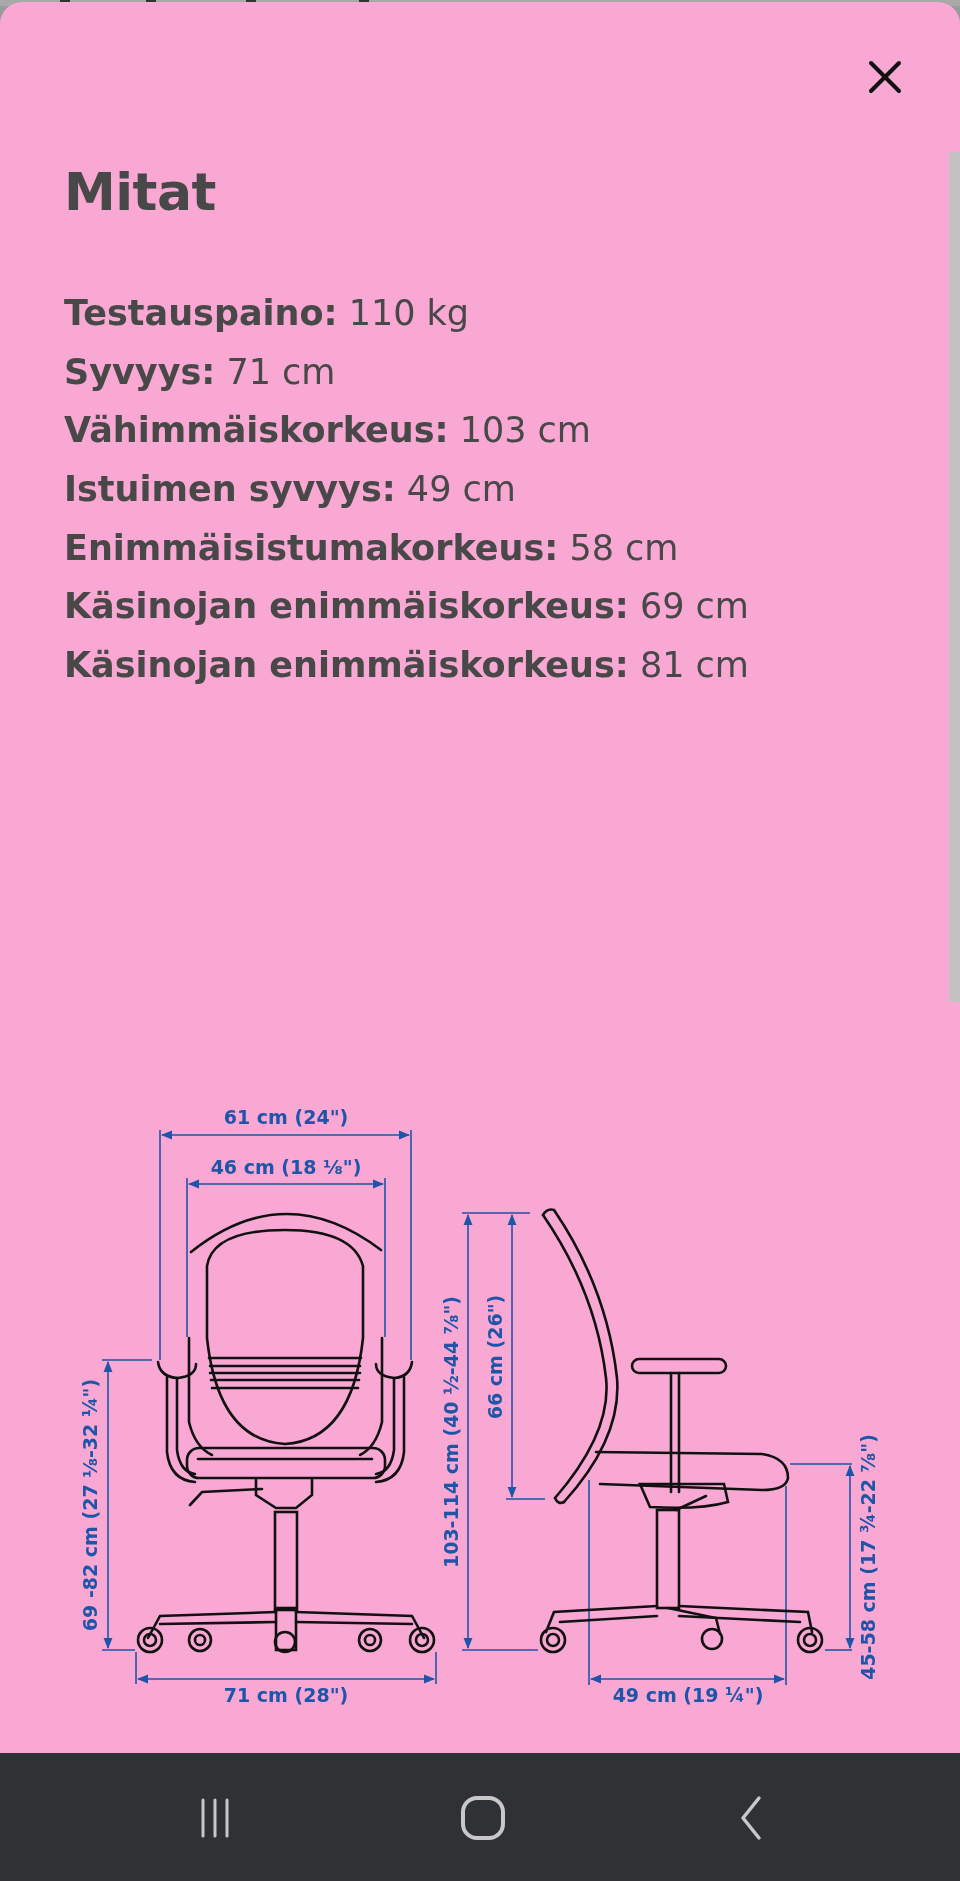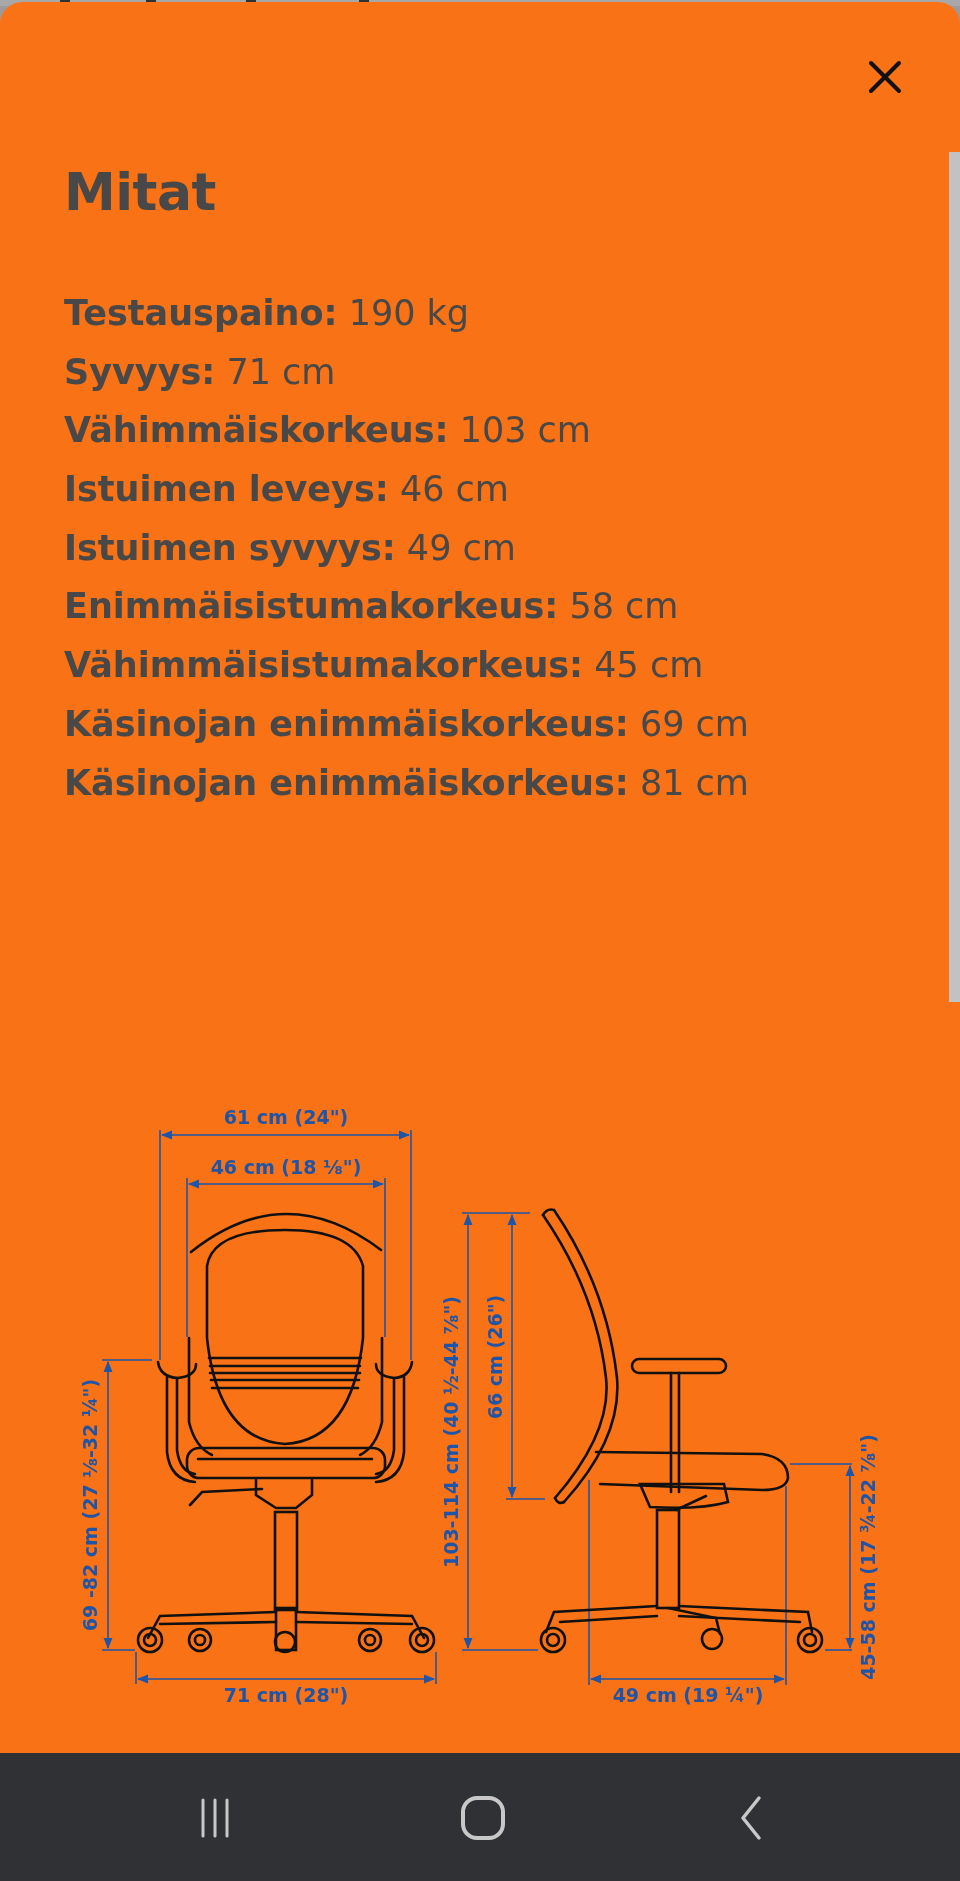--- a/index.html
+++ b/index.html
@@ -4,21 +4,21 @@
 <style>
   * { box-sizing: border-box; margin: 0; padding: 0; }
   html, body { width: 960px; height: 1881px; overflow: hidden; background: #9a9a9a; }
   body { position: relative; font-family: "DejaVu Sans", "Liberation Sans", sans-serif; }
 
   .backdrop-strip { position: absolute; left: 0; top: 0; width: 960px; height: 6px; background: #a8a8a8; }
   .backdrop-strip span { position: absolute; top: 0; width: 10px; height: 5px; background: #333; }
 
   .sheet {
     position: absolute; left: 0; top: 2px; width: 960px; height: 1751px;
-    background: #f97316; border-radius: 22px 22px 0 0; overflow: hidden;
+    background: #f9a8d4; border-radius: 22px 22px 0 0; overflow: hidden;
   }
 
   .close-btn {
     position: absolute; left: 862px; top: 52px; width: 46px; height: 46px;
     display: flex; align-items: center; justify-content: center; cursor: pointer;
   }
   .close-btn svg { width: 36px; height: 36px; }
 
   .scrollbar {
     position: absolute; left: 949px; top: 150px; width: 11px; height: 850px;
@@ -63,27 +63,25 @@
       <line x1="4" y1="4" x2="32" y2="32" stroke="#111" stroke-width="4" stroke-linecap="round"></line>
       <line x1="32" y1="4" x2="4" y2="32" stroke="#111" stroke-width="4" stroke-linecap="round"></line>
     </svg>
   </div>
 
   <div class="scrollbar"></div>
 
   <h1 class="title">Mitat</h1>
 
   <div class="specs">
-    <div class="spec-row"><span class="spec-label">Testauspaino:</span><span class="spec-value"> 190 kg</span></div>
+    <div class="spec-row"><span class="spec-label">Testauspaino:</span><span class="spec-value"> 110 kg</span></div>
     <div class="spec-row"><span class="spec-label">Syvyys:</span><span class="spec-value"> 71 cm</span></div>
     <div class="spec-row"><span class="spec-label">Vähimmäiskorkeus:</span><span class="spec-value"> 103 cm</span></div>
-    <div class="spec-row"><span class="spec-label">Istuimen leveys:</span><span class="spec-value"> 46 cm</span></div>
     <div class="spec-row"><span class="spec-label">Istuimen syvyys:</span><span class="spec-value"> 49 cm</span></div>
     <div class="spec-row"><span class="spec-label">Enimmäisistumakorkeus:</span><span class="spec-value"> 58 cm</span></div>
-    <div class="spec-row"><span class="spec-label">Vähimmäisistumakorkeus:</span><span class="spec-value"> 45 cm</span></div>
     <div class="spec-row"><span class="spec-label">Käsinojan enimmäiskorkeus:</span><span class="spec-value"> 69 cm</span></div>
     <div class="spec-row"><span class="spec-label">Käsinojan enimmäiskorkeus:</span><span class="spec-value"> 81 cm</span></div>
   </div>
 
   <div class="diagram">
     <svg viewBox="0 1090 960 640">
       <defs>
         <marker id="arr" viewBox="0 0 10 10" refX="9" refY="5" markerWidth="7" markerHeight="7" orient="auto-start-reverse">
           <path d="M0,1 L10,5 L0,9 z" fill="#1e55a8"></path>
         </marker>

